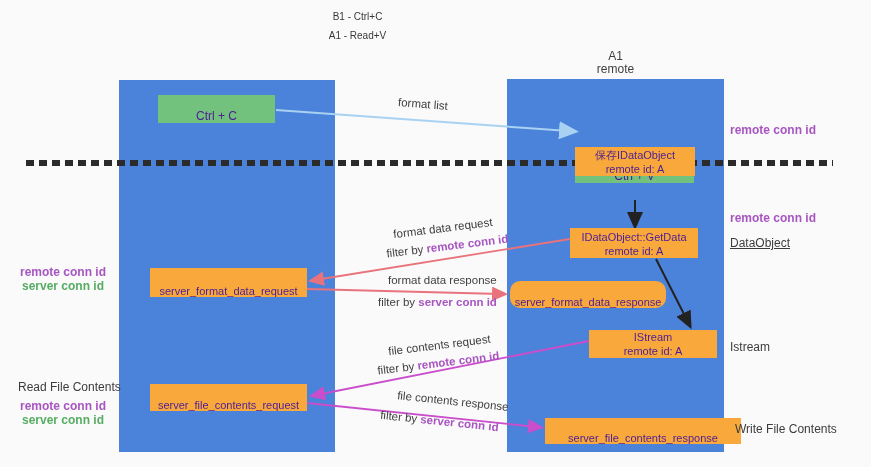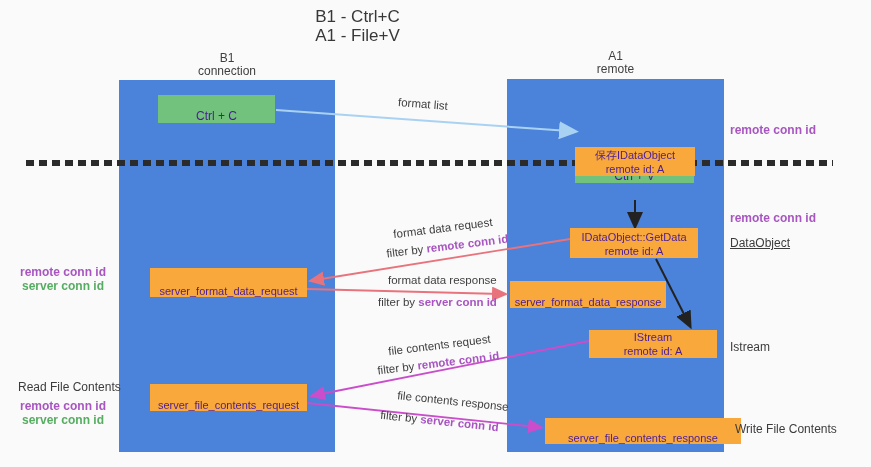--- a/index.html
+++ b/index.html
@@ -1,19 +1,19 @@
 <!DOCTYPE html>
 <html><head>
 <meta charset="utf-8">
 <style>
   html,body{margin:0;padding:0;background:#fafafa;}
   .canvas{position:relative;width:871px;height:467px;background:#fafafa;overflow:hidden;
           font-family:"Liberation Sans",sans-serif;color:#3c3c3c;}
   .abs{position:absolute;}
-  .title{left:0;top:7px;width:715px;text-align:center;font-size:17px;line-height:19px;color:#383838;}
+  .title{left:0;top:7px;width:715px;text-align:center;font-size:10px;line-height:19px;color:#383838;}
   .lane-header{text-align:center;font-size:12px;line-height:13px;color:#3f3f3f;}
   .lane{background:#4b82da;}
   .box{display:flex;flex-direction:column;align-items:center;justify-content:flex-end;
        color:#4c1d95;text-align:center;white-space:nowrap;}
   .box.orange{background:#f9a93c;}
   .box.green{background:#72c17d;font-size:12px;}
   .box .l1,.box .l2{font-size:11px;line-height:14px;}
   .box.wide{font-size:11px;}
   .lbl{font-size:11.5px;color:#3f3f3f;white-space:nowrap;}
   .sidelbl{font-size:12px;white-space:nowrap;}
@@ -22,27 +22,23 @@
   .ctr{text-align:center;line-height:14px;}
   svg{position:absolute;left:0;top:0;}
 </style>
 </head>
 <body>
 
 <div class="canvas">
 
   <div class="abs title">
     <div>B1 - Ctrl+C</div>
-    <div>A1 - File+V</div>
+    <div>A1 - Read+V</div>
   </div>
 
-  <div class="abs lane-header" style="left:119px;top:52px;width:216px;">
-    <div>B1</div>
-    <div>connection</div>
-  </div>
   <div class="abs lane-header" style="left:507px;top:50px;width:217px;">
     <div>A1</div>
     <div>remote</div>
   </div>
 
   <div class="abs lane" style="left:119px;top:80px;width:216px;height:372px;"></div>
   <div class="abs lane" style="left:507px;top:79px;width:217px;height:373px;"></div>
 
   <svg width="871" height="467">
     <defs>
@@ -80,21 +76,21 @@
     <span class="l1">保存IDataObject</span>
     <span class="l2">remote id: A</span>
   </div>
   <div class="abs box orange" style="left:570px;top:228px;width:128px;height:30px;">
     <span class="l1">IDataObject::GetData</span>
     <span class="l2">remote id: A</span>
   </div>
   <div class="abs box orange wide" style="left:150px;top:268px;width:157px;height:29px;">
     <span>server_format_data_request</span>
   </div>
-  <div class="abs box orange wide" style="left:510px;top:281px;width:156px;height:27px;">
+  <div class="abs box orange wide" style="left:510px;top:281px;width:156px;height:27px;border-radius:10px;">
     <span>server_format_data_response</span>
   </div>
   <div class="abs box orange" style="left:589px;top:330px;width:128px;height:28px;">
     <span class="l1">IStream</span>
     <span class="l2">remote id: A</span>
   </div>
   <div class="abs box orange wide" style="left:150px;top:384px;width:157px;height:27px;">
     <span>server_file_contents_request</span>
   </div>
   <div class="abs box orange wide" style="left:545px;top:418px;width:196px;height:26px;">

